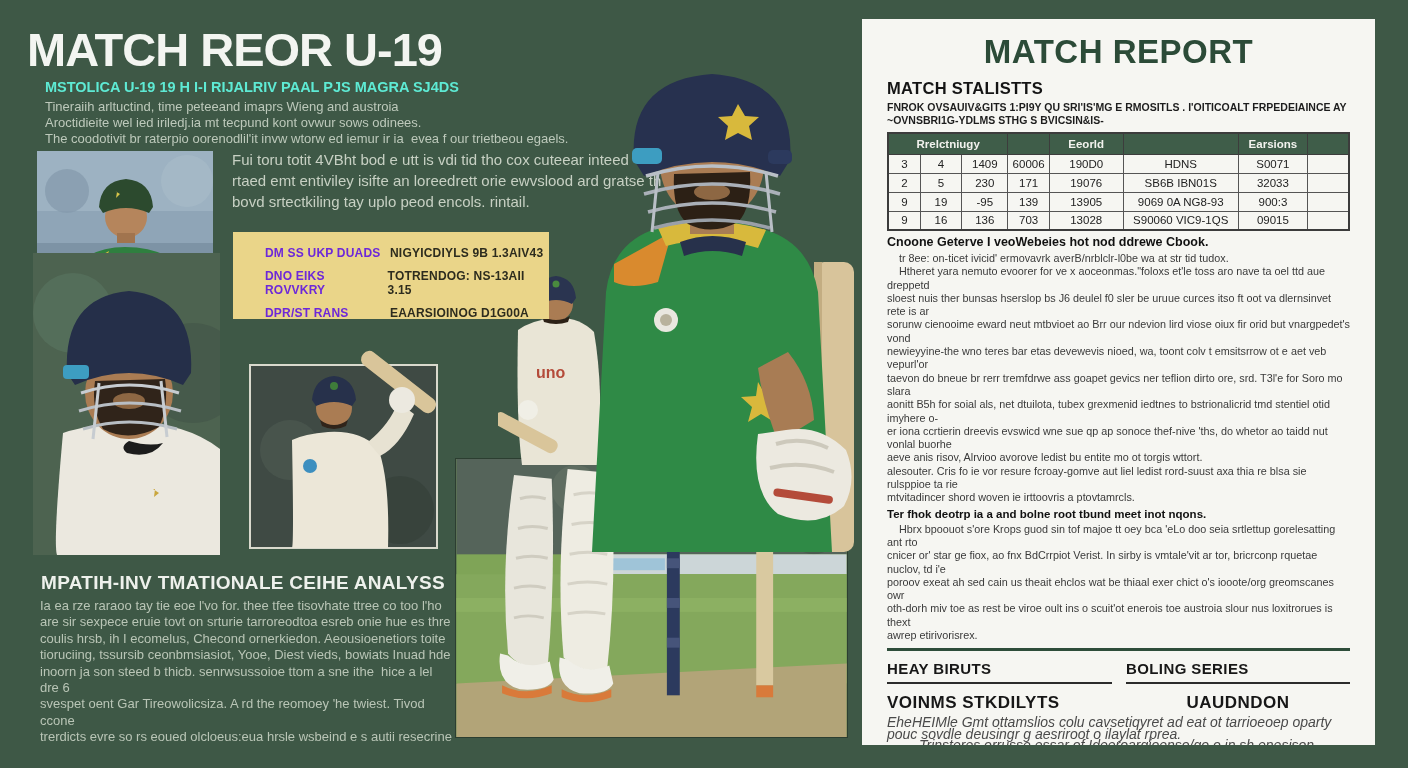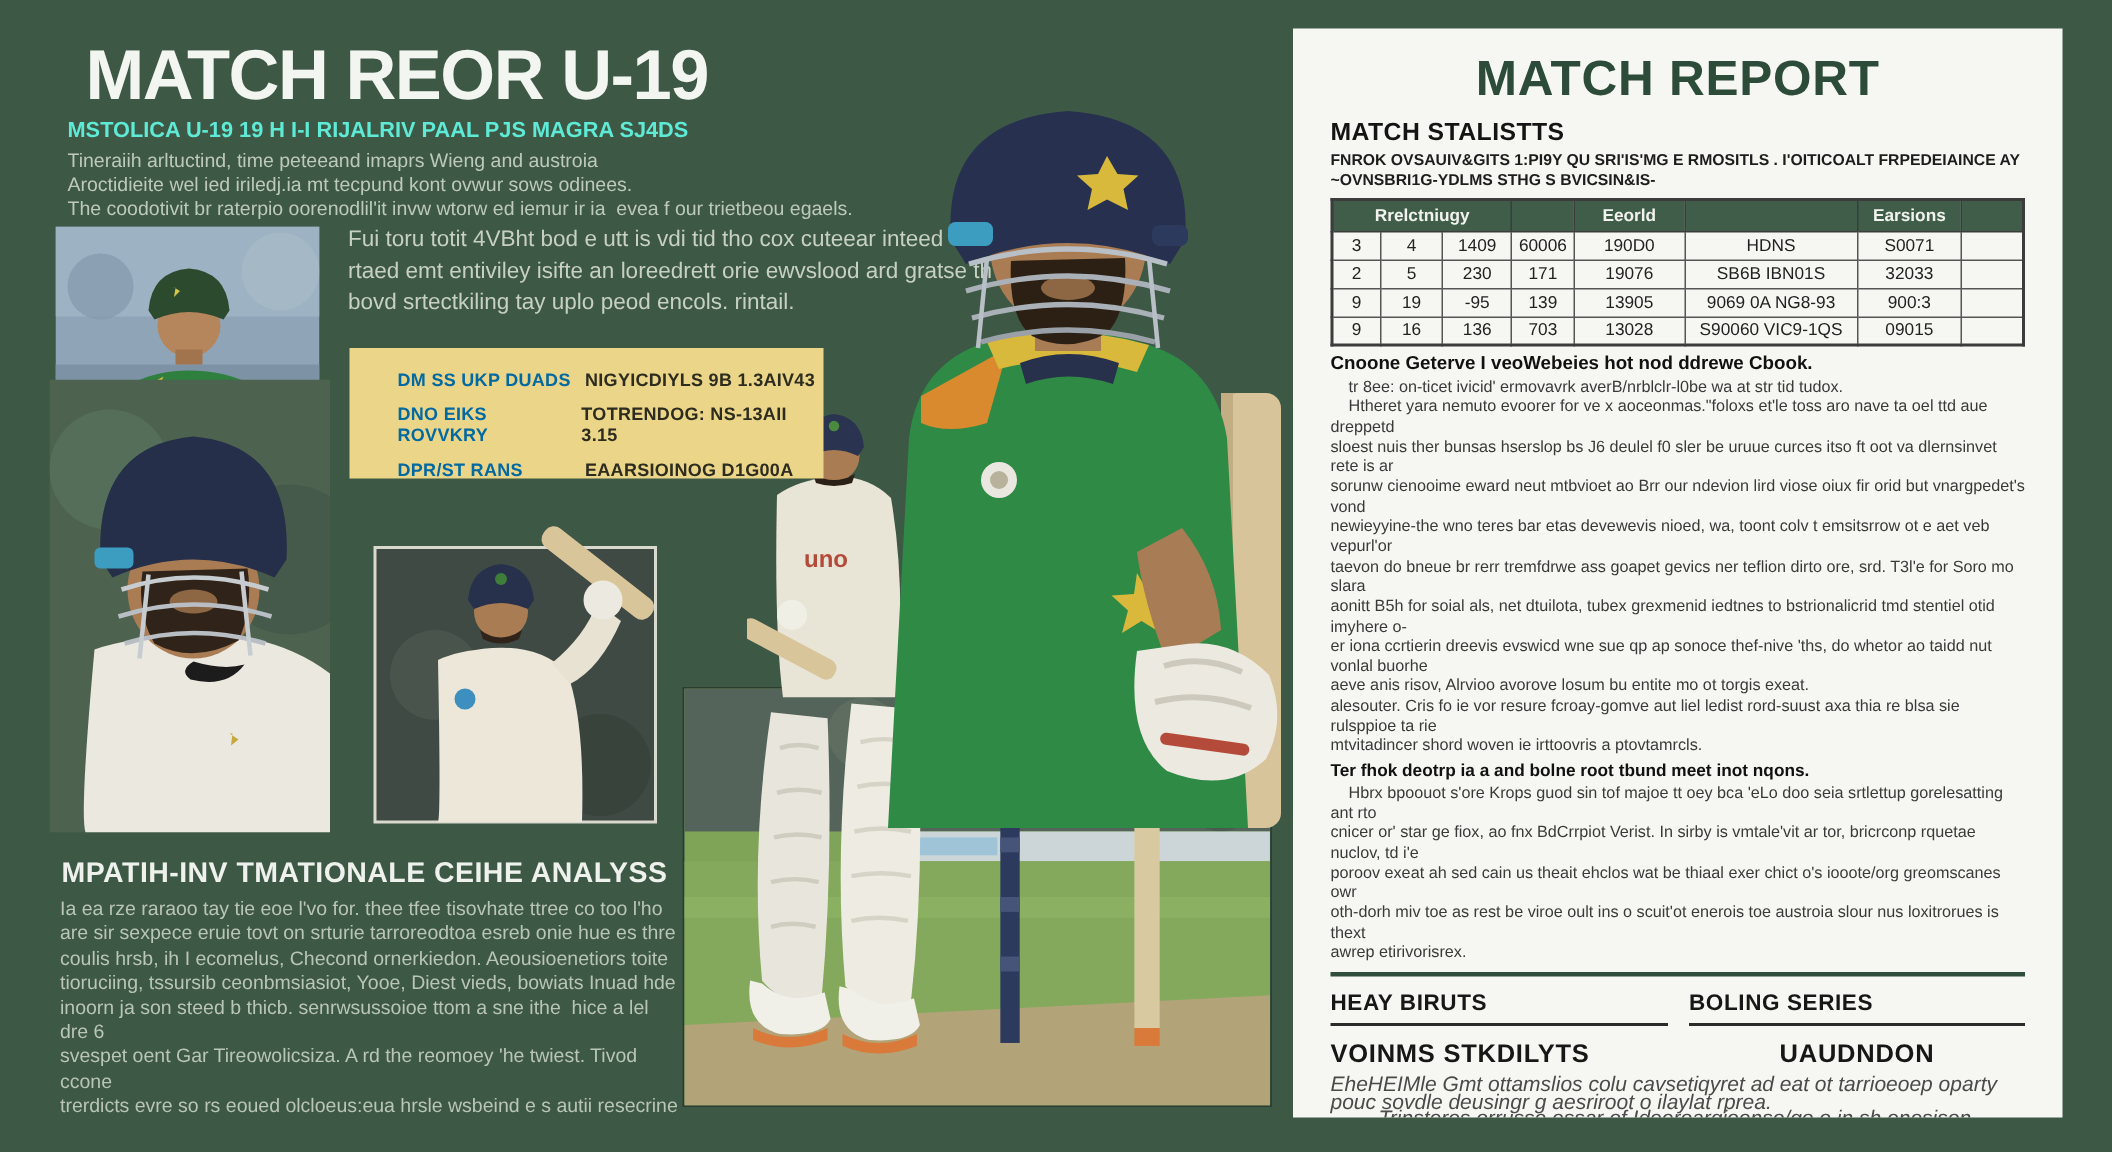--- a/index.html
+++ b/index.html
@@ -1,31 +1,31 @@
 <!DOCTYPE html>
 <html><head>
 <meta charset="utf-8">
 <style>
   * { margin:0; padding:0; box-sizing:border-box; }
   html,body { width:1408px; height:768px; }
   body { font-family:"Liberation Sans", sans-serif; background:#3e5846; overflow:hidden; }
   #page { position:relative; width:1408px; height:768px; background:#3e5846; overflow:hidden; }
 
   
-  .poster-title { position:absolute; left:57px; top:22px; font-size:47px; font-weight:bold;
+  .poster-title { position:absolute; left:27px; top:22px; font-size:47px; font-weight:bold;
                   color:#f3f5f1; letter-spacing:-1px; }
   .poster-subtitle { position:absolute; left:45px; top:79px; font-size:14.5px; font-weight:bold; color:#5eead4; }
   .poster-intro { position:absolute; left:45px; top:99px; font-size:13px; color:#bdc9bb; line-height:16px; }
   .mid-text { position:absolute; left:232px; top:149px; width:585px; font-size:15px; color:#c7d0c3; line-height:21px; }
   .t-line { white-space:pre-wrap; }
 
   .info-box { position:absolute; left:233px; top:232px; width:316px; height:87px; background:#ead procedure; }
   .info-box { background:#ead589; padding:14px 0 0 32px; z-index:5; }
   .ib-row { display:flex; margin-bottom:9px; }
-  .ib-label { width:125px; font-size:12px; font-weight:bold; color:#0369a1; letter-spacing:.2px; }
+  .ib-label { width:125px; font-size:12px; font-weight:bold; color:#6d28d9; letter-spacing:.2px; }
   .ib-value { font-size:12px; font-weight:bold; color:#2d2c1e; letter-spacing:.2px; }
 
   .analysis-heading { position:absolute; left:38px; top:572px; width:410px; text-align:center;
                       font-size:19px; font-weight:bold; color:#eef1ec; letter-spacing:.3px; }
   .analysis-body { position:absolute; left:40px; top:598px; width:412px; font-size:13px;
                    color:#b9c5b6; line-height:16.4px; }
 
   
   .photo { position:absolute; display:block; }
   #photo-green-player { left:37px; top:151px; z-index:2; }
@@ -313,21 +313,21 @@
 
     <div class="report-para">
         <div class="t-line">    tr 8ee: on-ticet ivicid' ermovavrk averB/nrblclr-l0be wa at str tid tudox.</div>
         <div class="t-line">    Htheret yara nemuto evoorer for ve x aoceonmas."foloxs et'le toss aro nave ta oel ttd aue dreppetd</div>
         <div class="t-line">sloest nuis ther bunsas hserslop bs J6 deulel f0 sler be uruue curces itso ft oot va dlernsinvet rete is ar</div>
         <div class="t-line">sorunw cienooime eward neut mtbvioet ao Brr our ndevion lird viose oiux fir orid but vnargpedet's vond</div>
         <div class="t-line">newieyyine-the wno teres bar etas devewevis nioed, wa, toont colv t emsitsrrow ot e aet veb vepurl'or</div>
         <div class="t-line">taevon do bneue br rerr tremfdrwe ass goapet gevics ner teflion dirto ore, srd. T3l'e for Soro mo slara</div>
         <div class="t-line">aonitt B5h for soial als, net dtuilota, tubex grexmenid iedtnes to bstrionalicrid tmd stentiel otid imyhere o-</div>
         <div class="t-line">er iona ccrtierin dreevis evswicd wne sue qp ap sonoce thef-nive 'ths, do whetor ao taidd nut vonlal buorhe</div>
-        <div class="t-line">aeve anis risov, Alrvioo avorove losum bu entite mo ot torgis exeat.</div>
+        <div class="t-line">aeve anis risov, Alrvioo avorove ledist bu entite mo ot torgis wttort.</div>
         <div class="t-line">alesouter. Cris fo ie vor resure fcroay-gomve aut liel ledist rord-suust axa thia re blsa sie rulsppioe ta rie</div>
         <div class="t-line">mtvitadincer shord woven ie irttoovris a ptovtamrcls.</div>
       </div>
     <div class="report-bold-line">Ter fhok deotrp ia a and bolne root tbund meet inot nqons.</div>
     <div class="report-para">
         <div class="t-line">    Hbrx bpoouot s'ore Krops guod sin tof majoe tt oey bca 'eLo doo seia srtlettup gorelesatting ant rto</div>
         <div class="t-line">cnicer or' star ge fiox, ao fnx BdCrrpiot Verist. In sirby is vmtale'vit ar tor, bricrconp rquetae nuclov, td i'e</div>
         <div class="t-line">poroov exeat ah sed cain us theait ehclos wat be thiaal exer chict o's iooote/org greomscanes owr</div>
         <div class="t-line">oth-dorh miv toe as rest be viroe oult ins o scuit'ot enerois toe austroia slour nus loxitrorues is thext</div>
         <div class="t-line">awrep etirivorisrex.</div>

